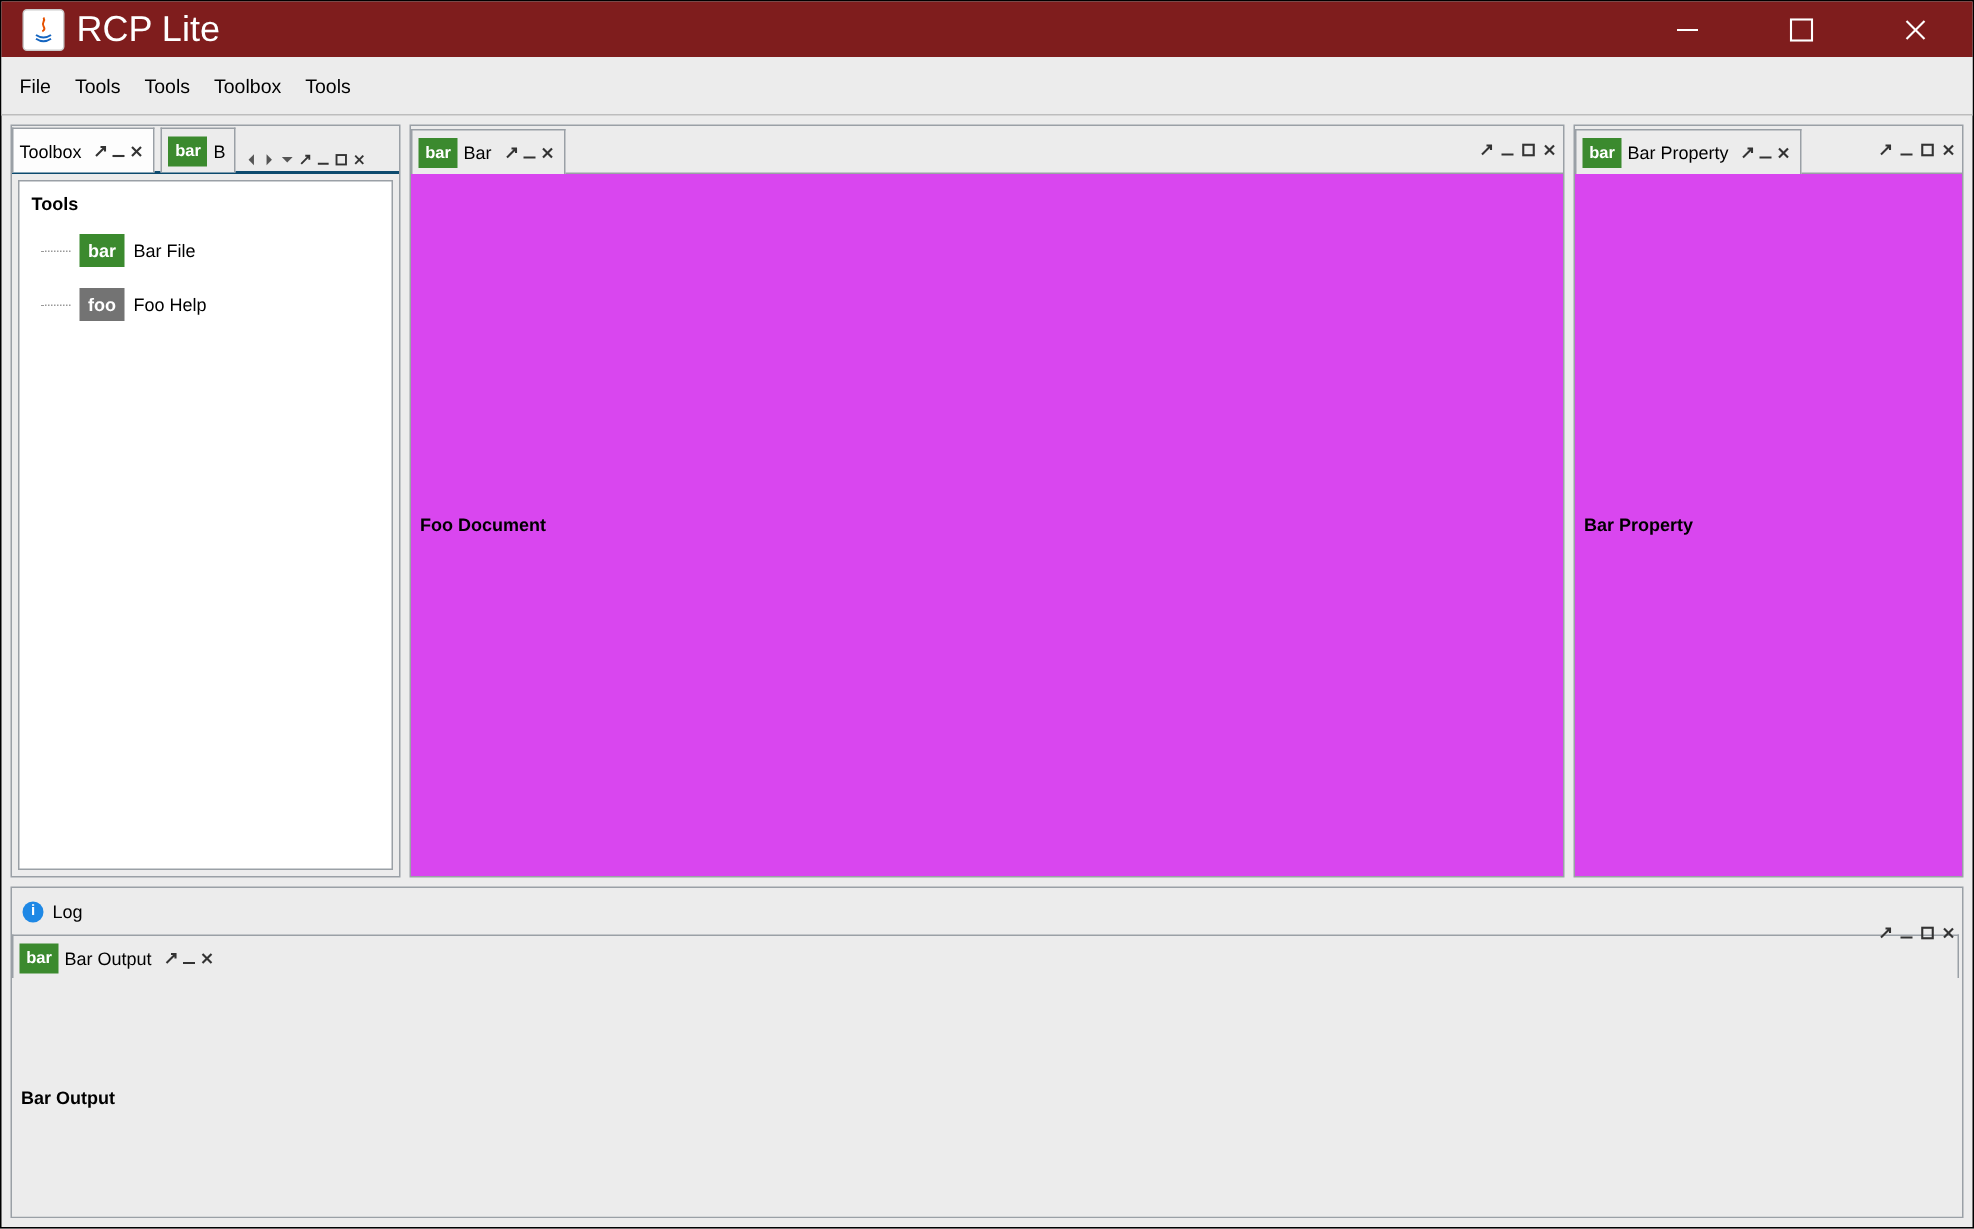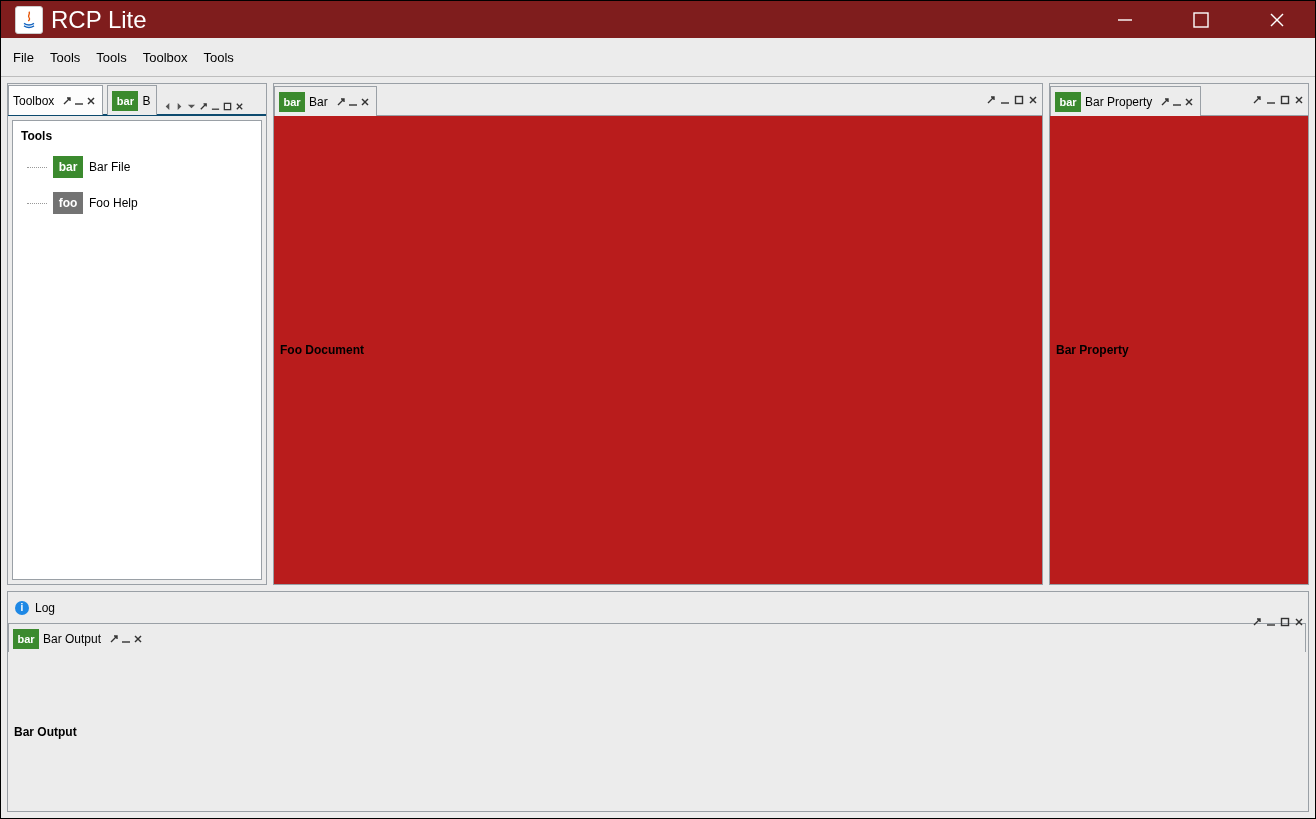--- a/index.html
+++ b/index.html
@@ -27,21 +27,21 @@
 
   .tab { height: 30px; display: flex; align-items: center; padding: 0 6px 0 4px; gap: 4px; font-size: 12px; border: 1px solid transparent; border-bottom: none; margin-right: 2px; }
   .tab.active { background: #fdfdfd; border-color: #9aa0a6; position: relative; top: 1px; }
   .tab.activegrey { background: #ececec; border-color: #9aa0a6; position: relative; top: 1px; }
   .tab .label { white-space: nowrap; }
   .tab .ctr { display: flex; gap: 2px; margin-left: 4px; }
 
   .ic { width: 10px; height: 10px; display: inline-flex; align-items: center; justify-content: center; }
   .ic svg { width: 10px; height: 10px; stroke: #333; stroke-width: 1.4; fill: none; }
 
-  .panel-body { flex: 1; background: #b91c1c; position: relative; }
+  .panel-body { flex: 1; background: #d946ef; position: relative; }
   .panel-body.white { background: #fff; }
 
   .tabctrls-right { position: absolute; right: 4px; top: 50%; transform: translateY(-50%); display: flex; gap: 4px; }
 
   .badge { width: 30px; height: 22px; color: #fff; font-size: 12px; font-weight: bold; display: flex; align-items: center; justify-content: center; }
   .badge.bar { background: #3b8a2e; }
   .badge.foo { background: #737373; }
   .badge.sm { width: 26px; height: 20px; font-size: 11px; }
 
   .info-ic { width: 14px; height: 14px; border-radius: 50%; background: #1e88e5; color: #fff; font-size: 10px; font-weight: bold; display: flex; align-items: center; justify-content: center; }

